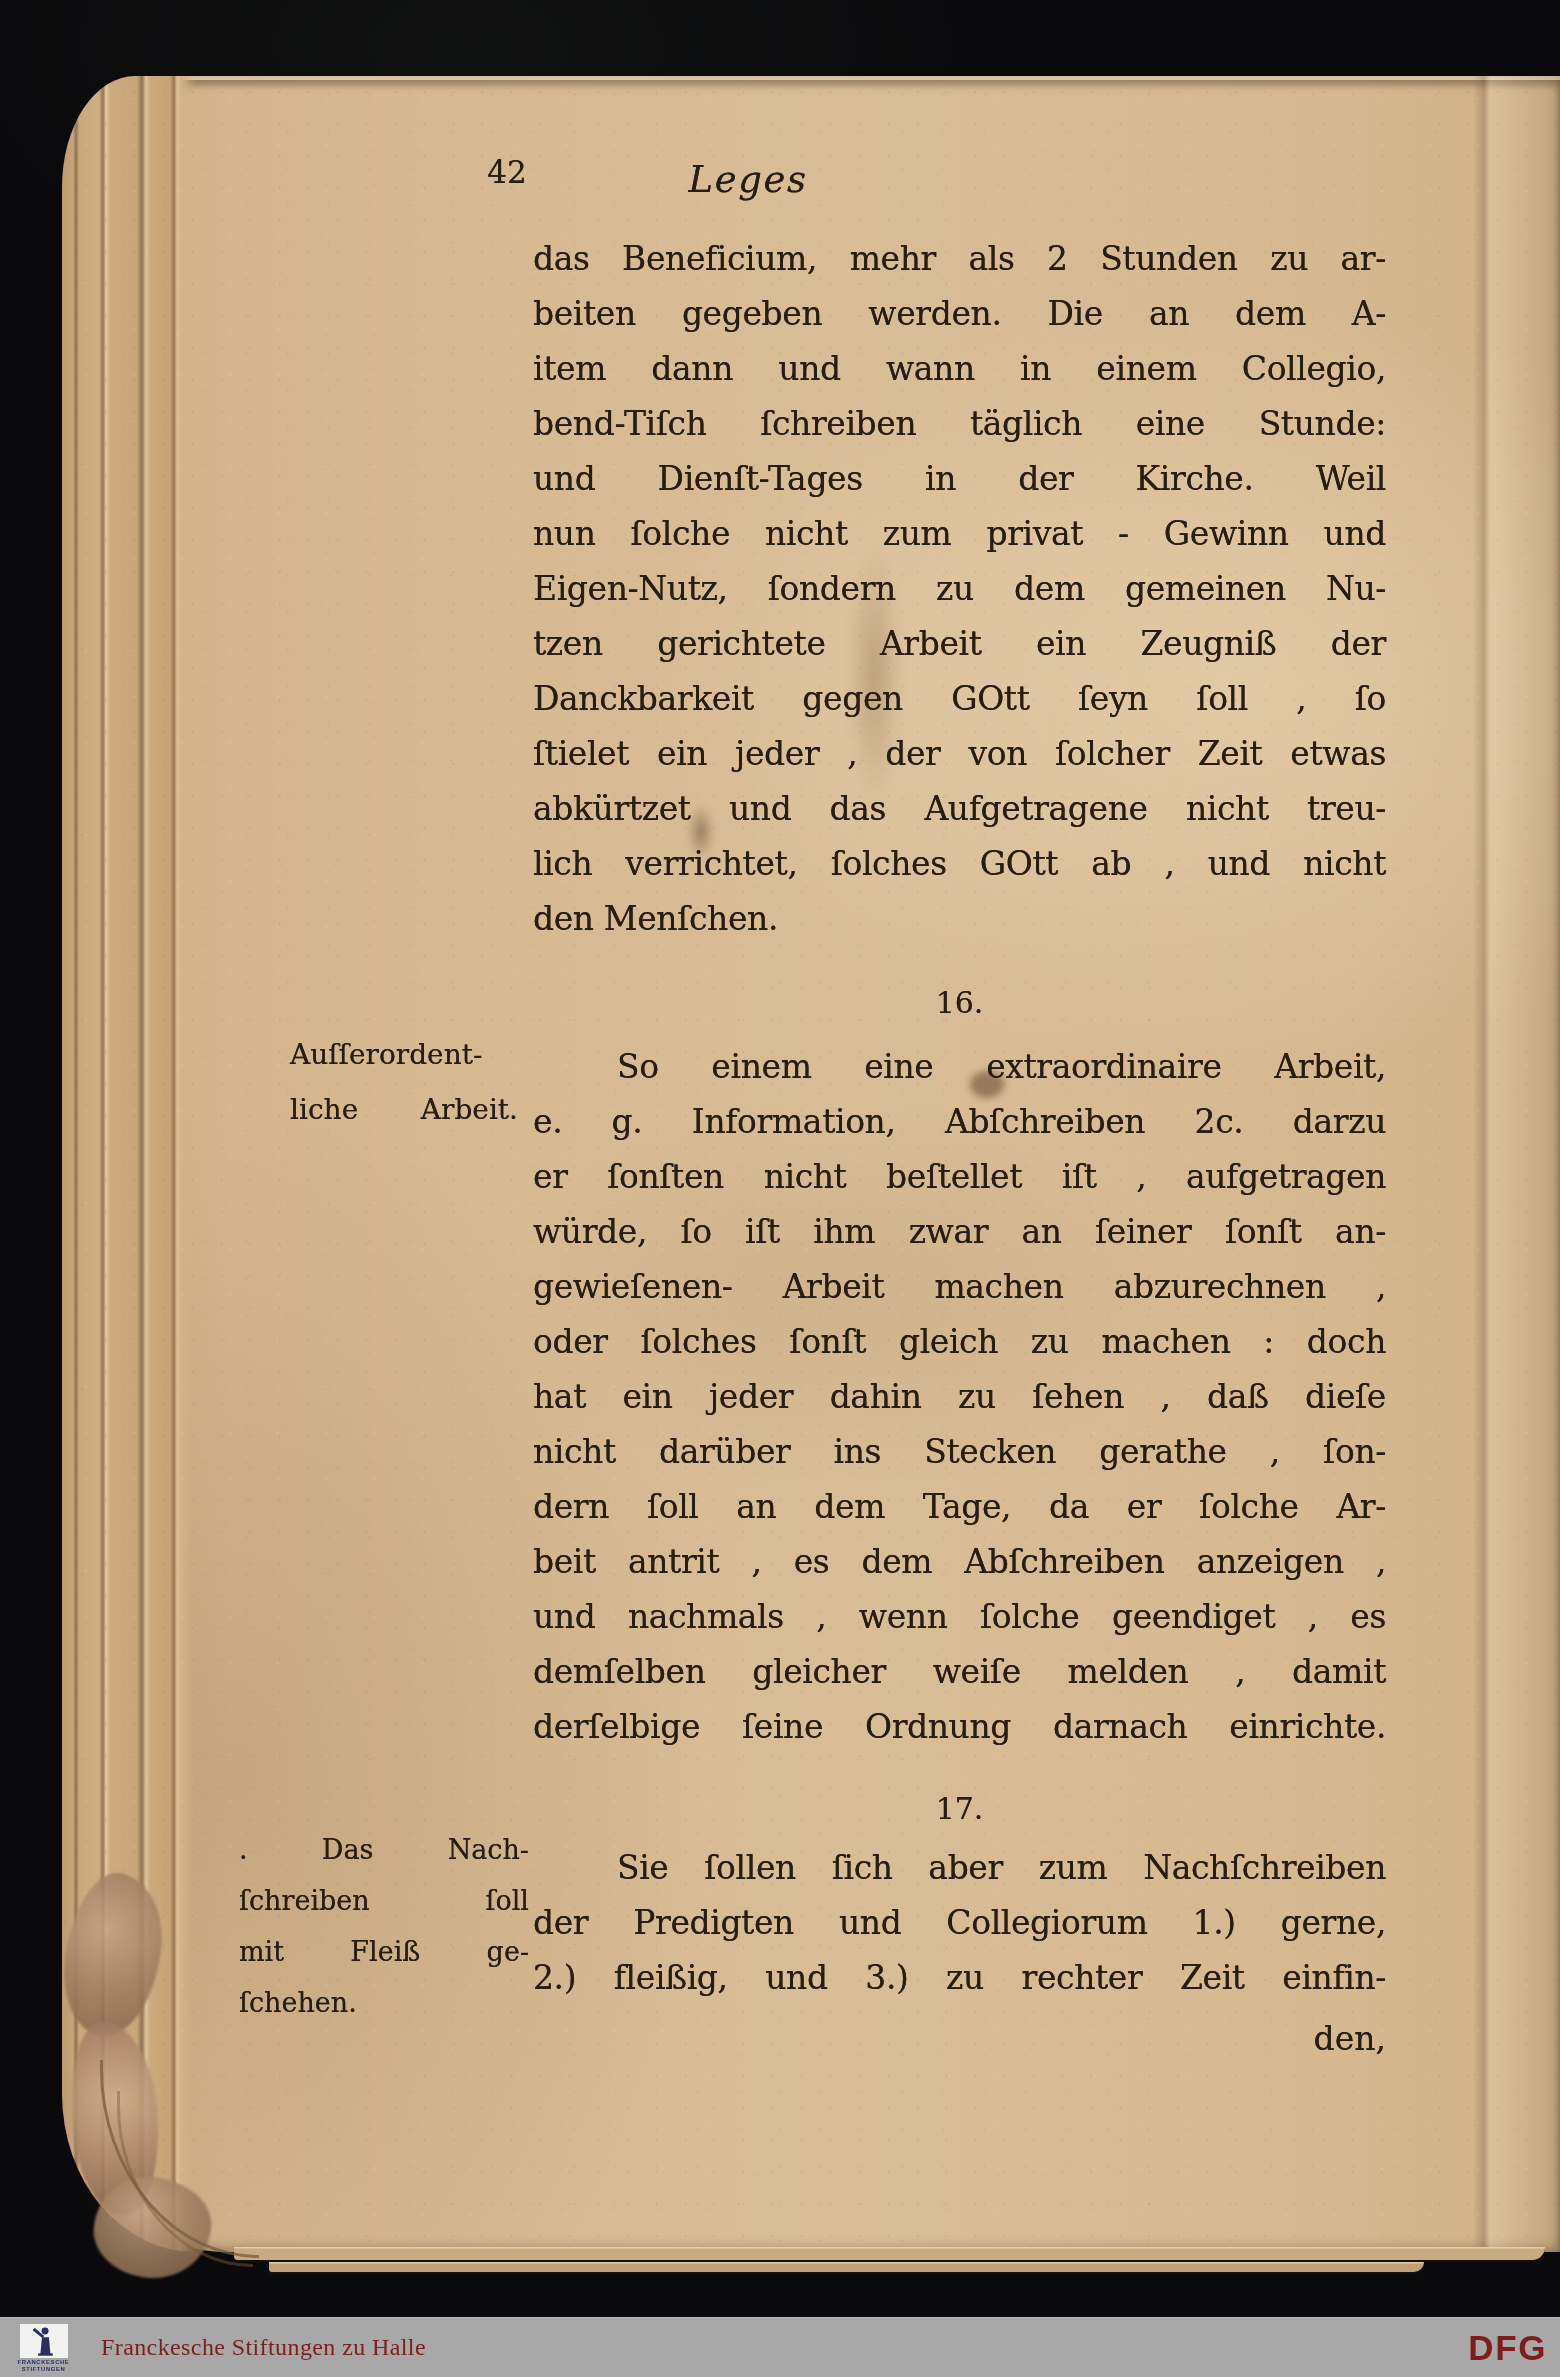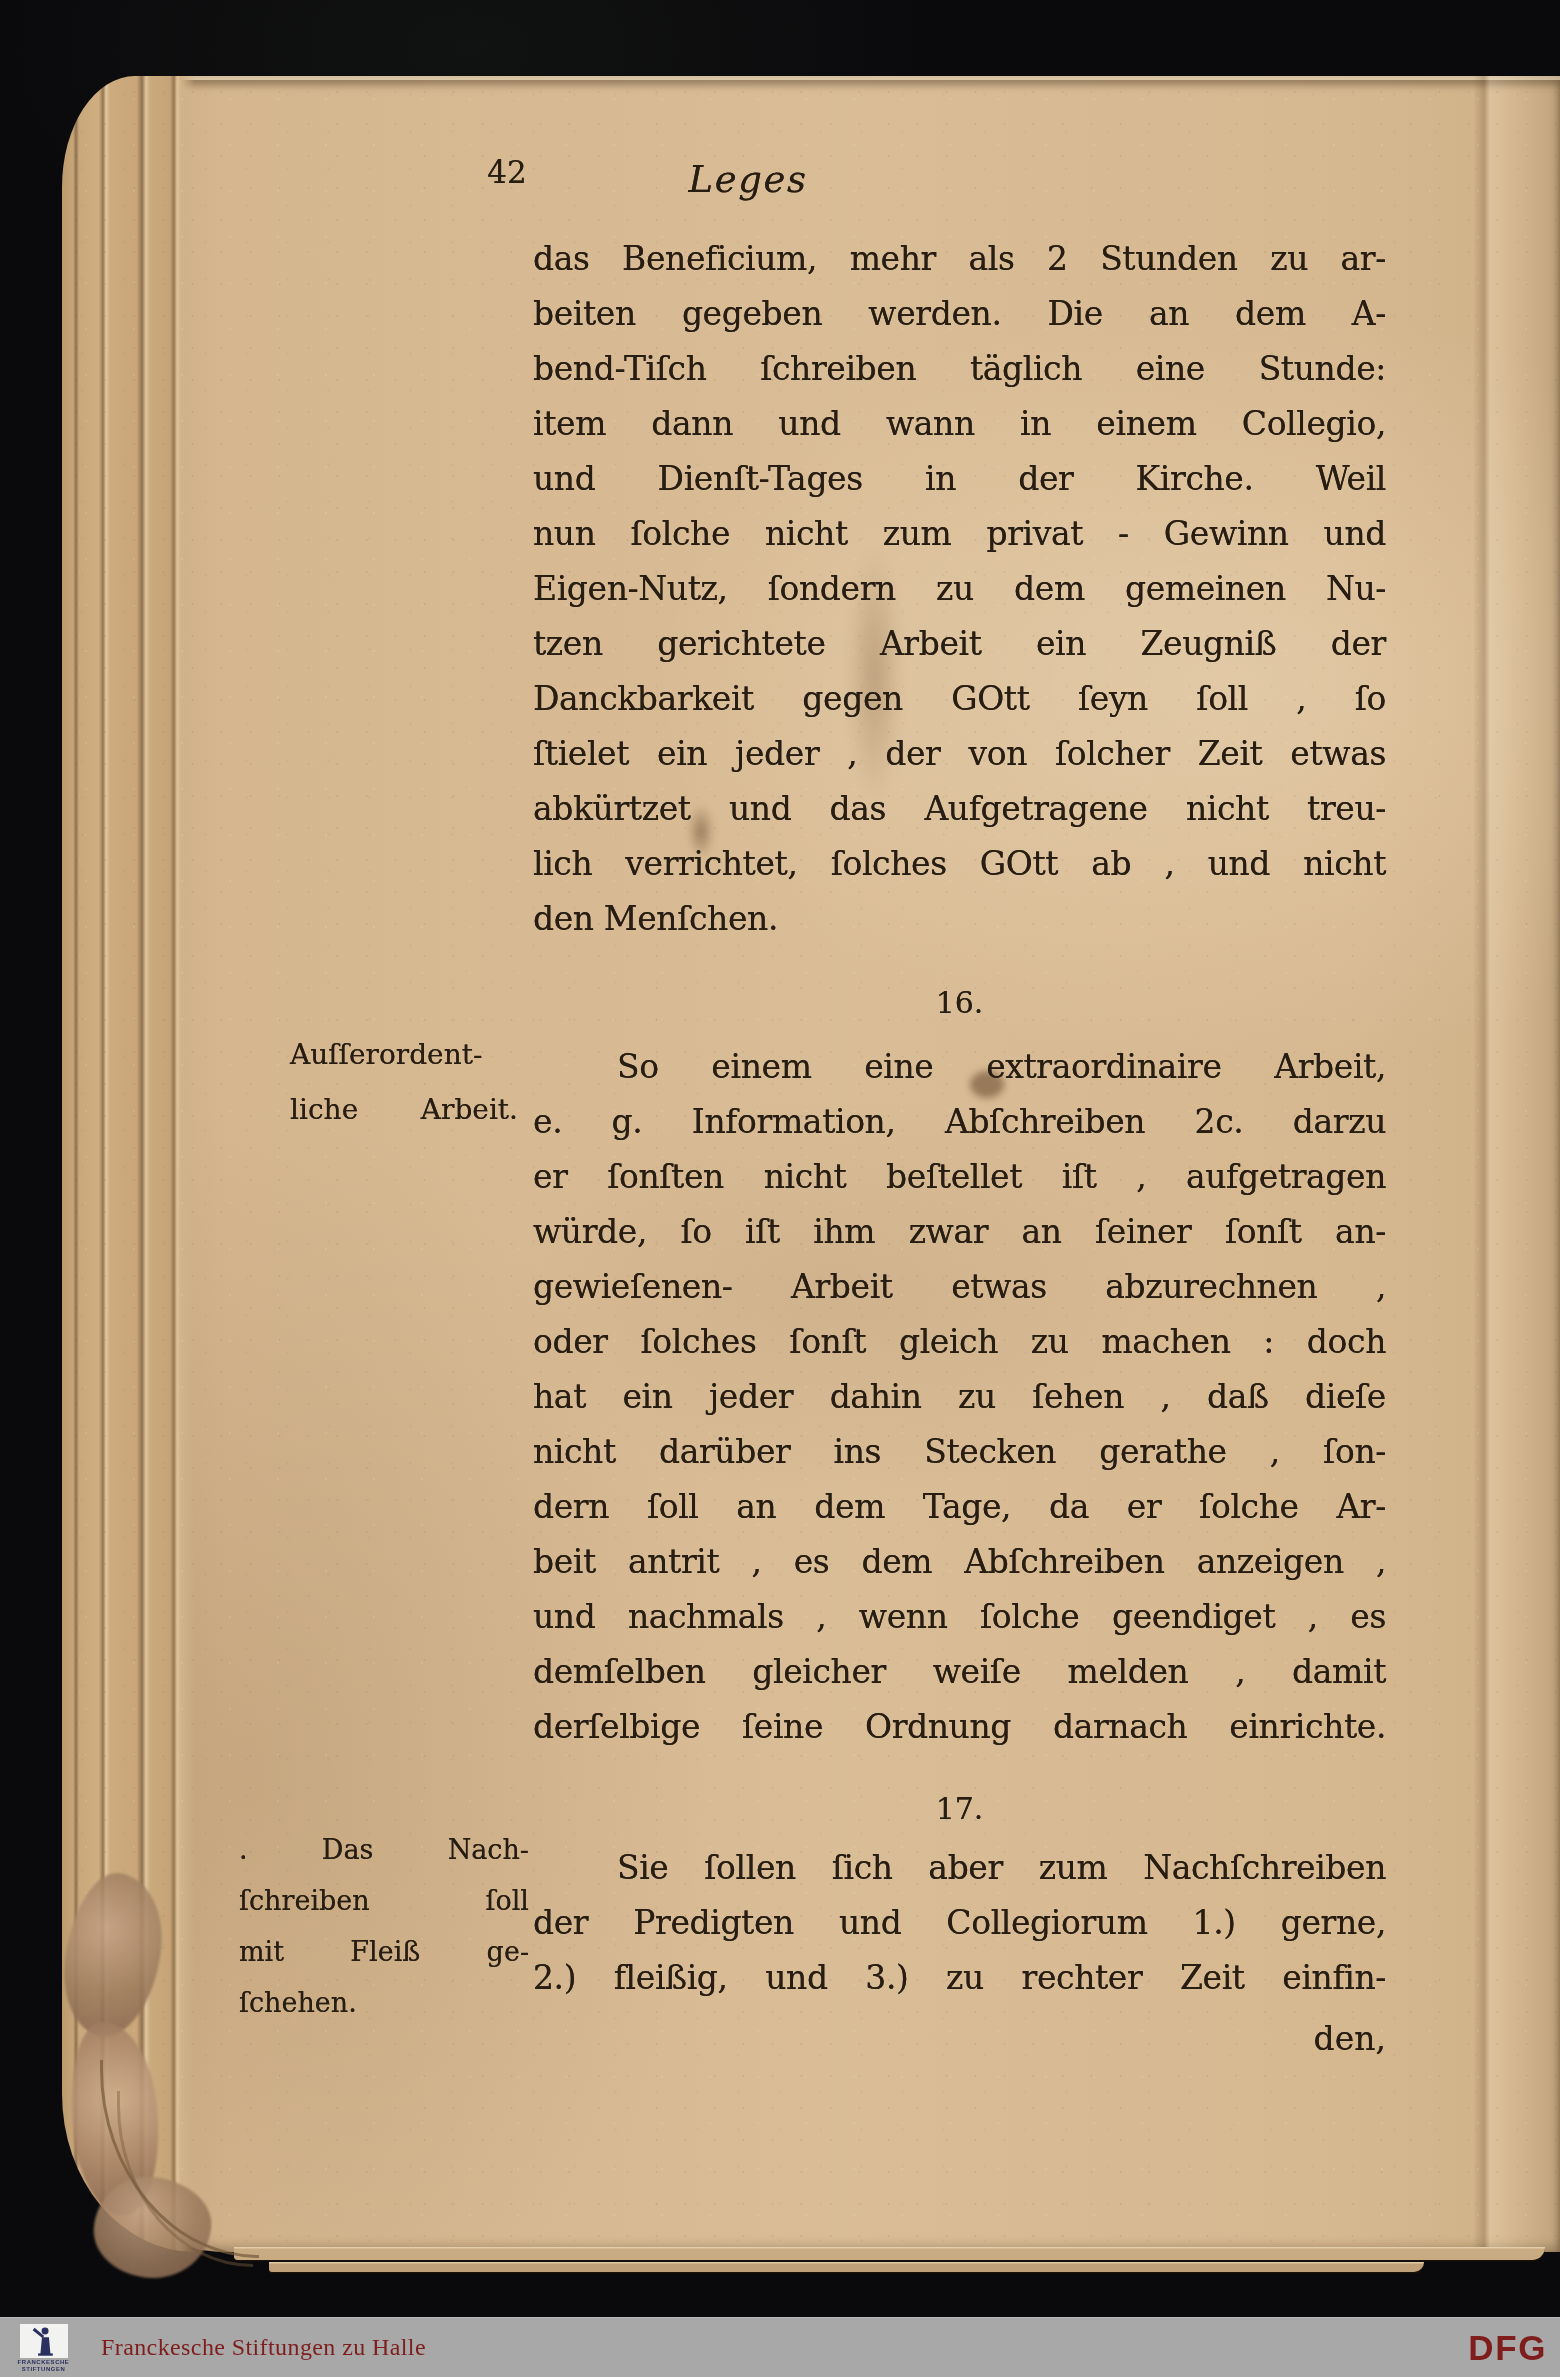--- a/index.html
+++ b/index.html
@@ -98,40 +98,40 @@
   <div class="stain" style="left:847px;top:546px;width:55px;height:257px;background:radial-gradient(ellipse at center, rgba(110,75,45,.28), transparent 70%);filter:blur(4.7px);"></div>
   <div class="stain" style="left:970px;top:1071px;width:34px;height:26.5px;border-radius:50%;background:rgba(88,55,30,.5);filter:blur(3.9px);"></div>
   <div class="stain" style="left:687px;top:804px;width:28px;height:55px;background:radial-gradient(ellipse, rgba(80,50,25,.45), transparent 70%);filter:blur(3.1px);"></div>
 
   <div class="pagenum ink">42</div>
   <div class="running-title ink">Leges</div>
 
   <div class="block ink" style="top:231px;">
     <div class="bline">das Beneficium, mehr als 2 Stunden zu ar-</div>
     <div class="bline">beiten gegeben werden. Die an dem A-</div>
+    <div class="bline">item dann und wann in einem Collegio,</div>
     <div class="bline">bend-Tiſch ſchreiben täglich eine Stunde:</div>
-    <div class="bline">item dann und wann in einem Collegio,</div>
     <div class="bline">und Dienſt-Tages in der Kirche. Weil</div>
     <div class="bline">nun ſolche nicht zum privat - Gewinn und</div>
     <div class="bline">Eigen-Nutz, ſondern zu dem gemeinen Nu-</div>
     <div class="bline">tzen gerichtete Arbeit ein Zeugniß der</div>
     <div class="bline">Danckbarkeit gegen GOtt ſeyn ſoll , ſo</div>
     <div class="bline">ſtielet ein jeder , der von ſolcher Zeit etwas</div>
     <div class="bline">abkürtzet und das Aufgetragene nicht treu-</div>
     <div class="bline">lich verrichtet, ſolches GOtt ab , und nicht</div>
     <div class="bline lastleft">den Menſchen.</div>
   </div>
 
   <div class="secnum ink" style="top:985px;">16.</div>
   <div class="block ink" style="top:1039px;">
     <div class="bline indent">So einem eine extraordinaire Arbeit,</div>
     <div class="bline">e. g. Information, Abſchreiben 2c. darzu</div>
     <div class="bline">er ſonſten nicht beſtellet iſt , aufgetragen</div>
     <div class="bline">würde, ſo iſt ihm zwar an ſeiner ſonſt an-</div>
-    <div class="bline">gewieſenen- Arbeit etwas abzurechnen ,</div>
+    <div class="bline">gewieſenen- Arbeit machen abzurechnen ,</div>
     <div class="bline">oder ſolches ſonſt gleich zu machen : doch</div>
     <div class="bline">hat ein jeder dahin zu ſehen , daß dieſe</div>
     <div class="bline">nicht darüber ins Stecken gerathe , ſon-</div>
     <div class="bline">dern ſoll an dem Tage, da er ſolche Ar-</div>
     <div class="bline">beit antrit , es dem Abſchreiben anzeigen ,</div>
     <div class="bline">und nachmals , wenn ſolche geendiget , es</div>
     <div class="bline">demſelben gleicher weiſe melden , damit</div>
     <div class="bline">derſelbige ſeine Ordnung darnach einrichte.</div>
   </div>
 

